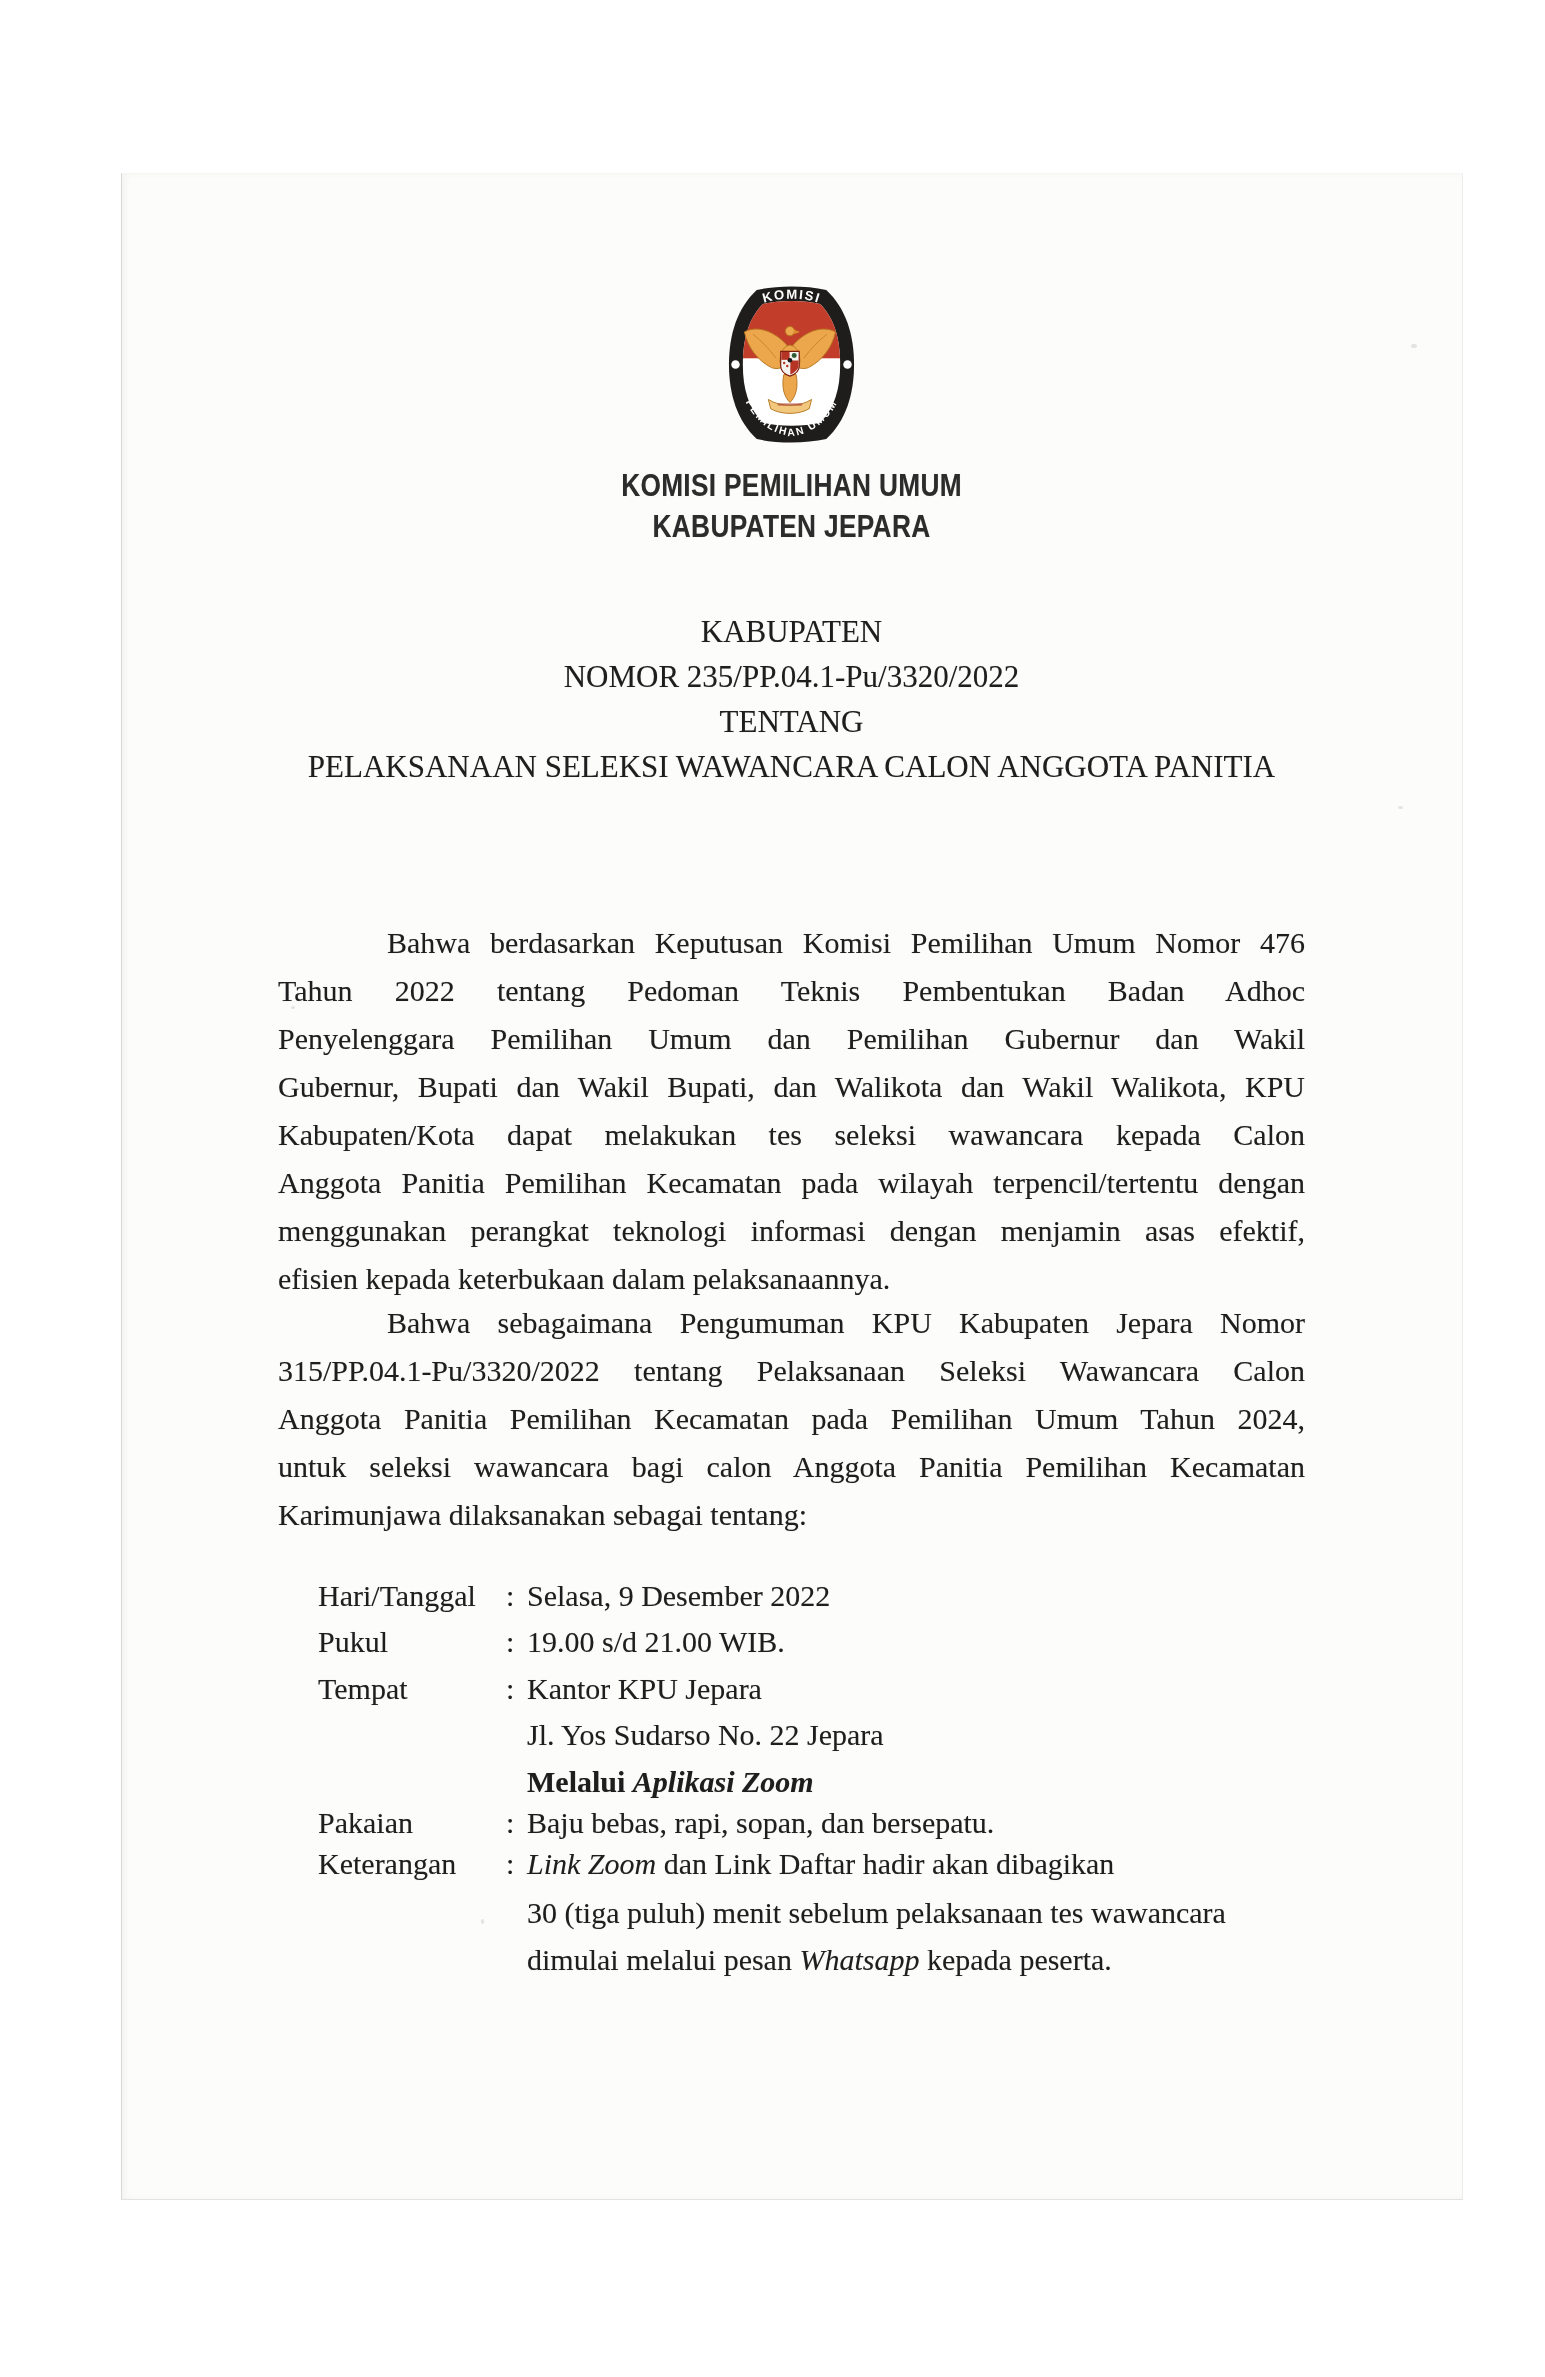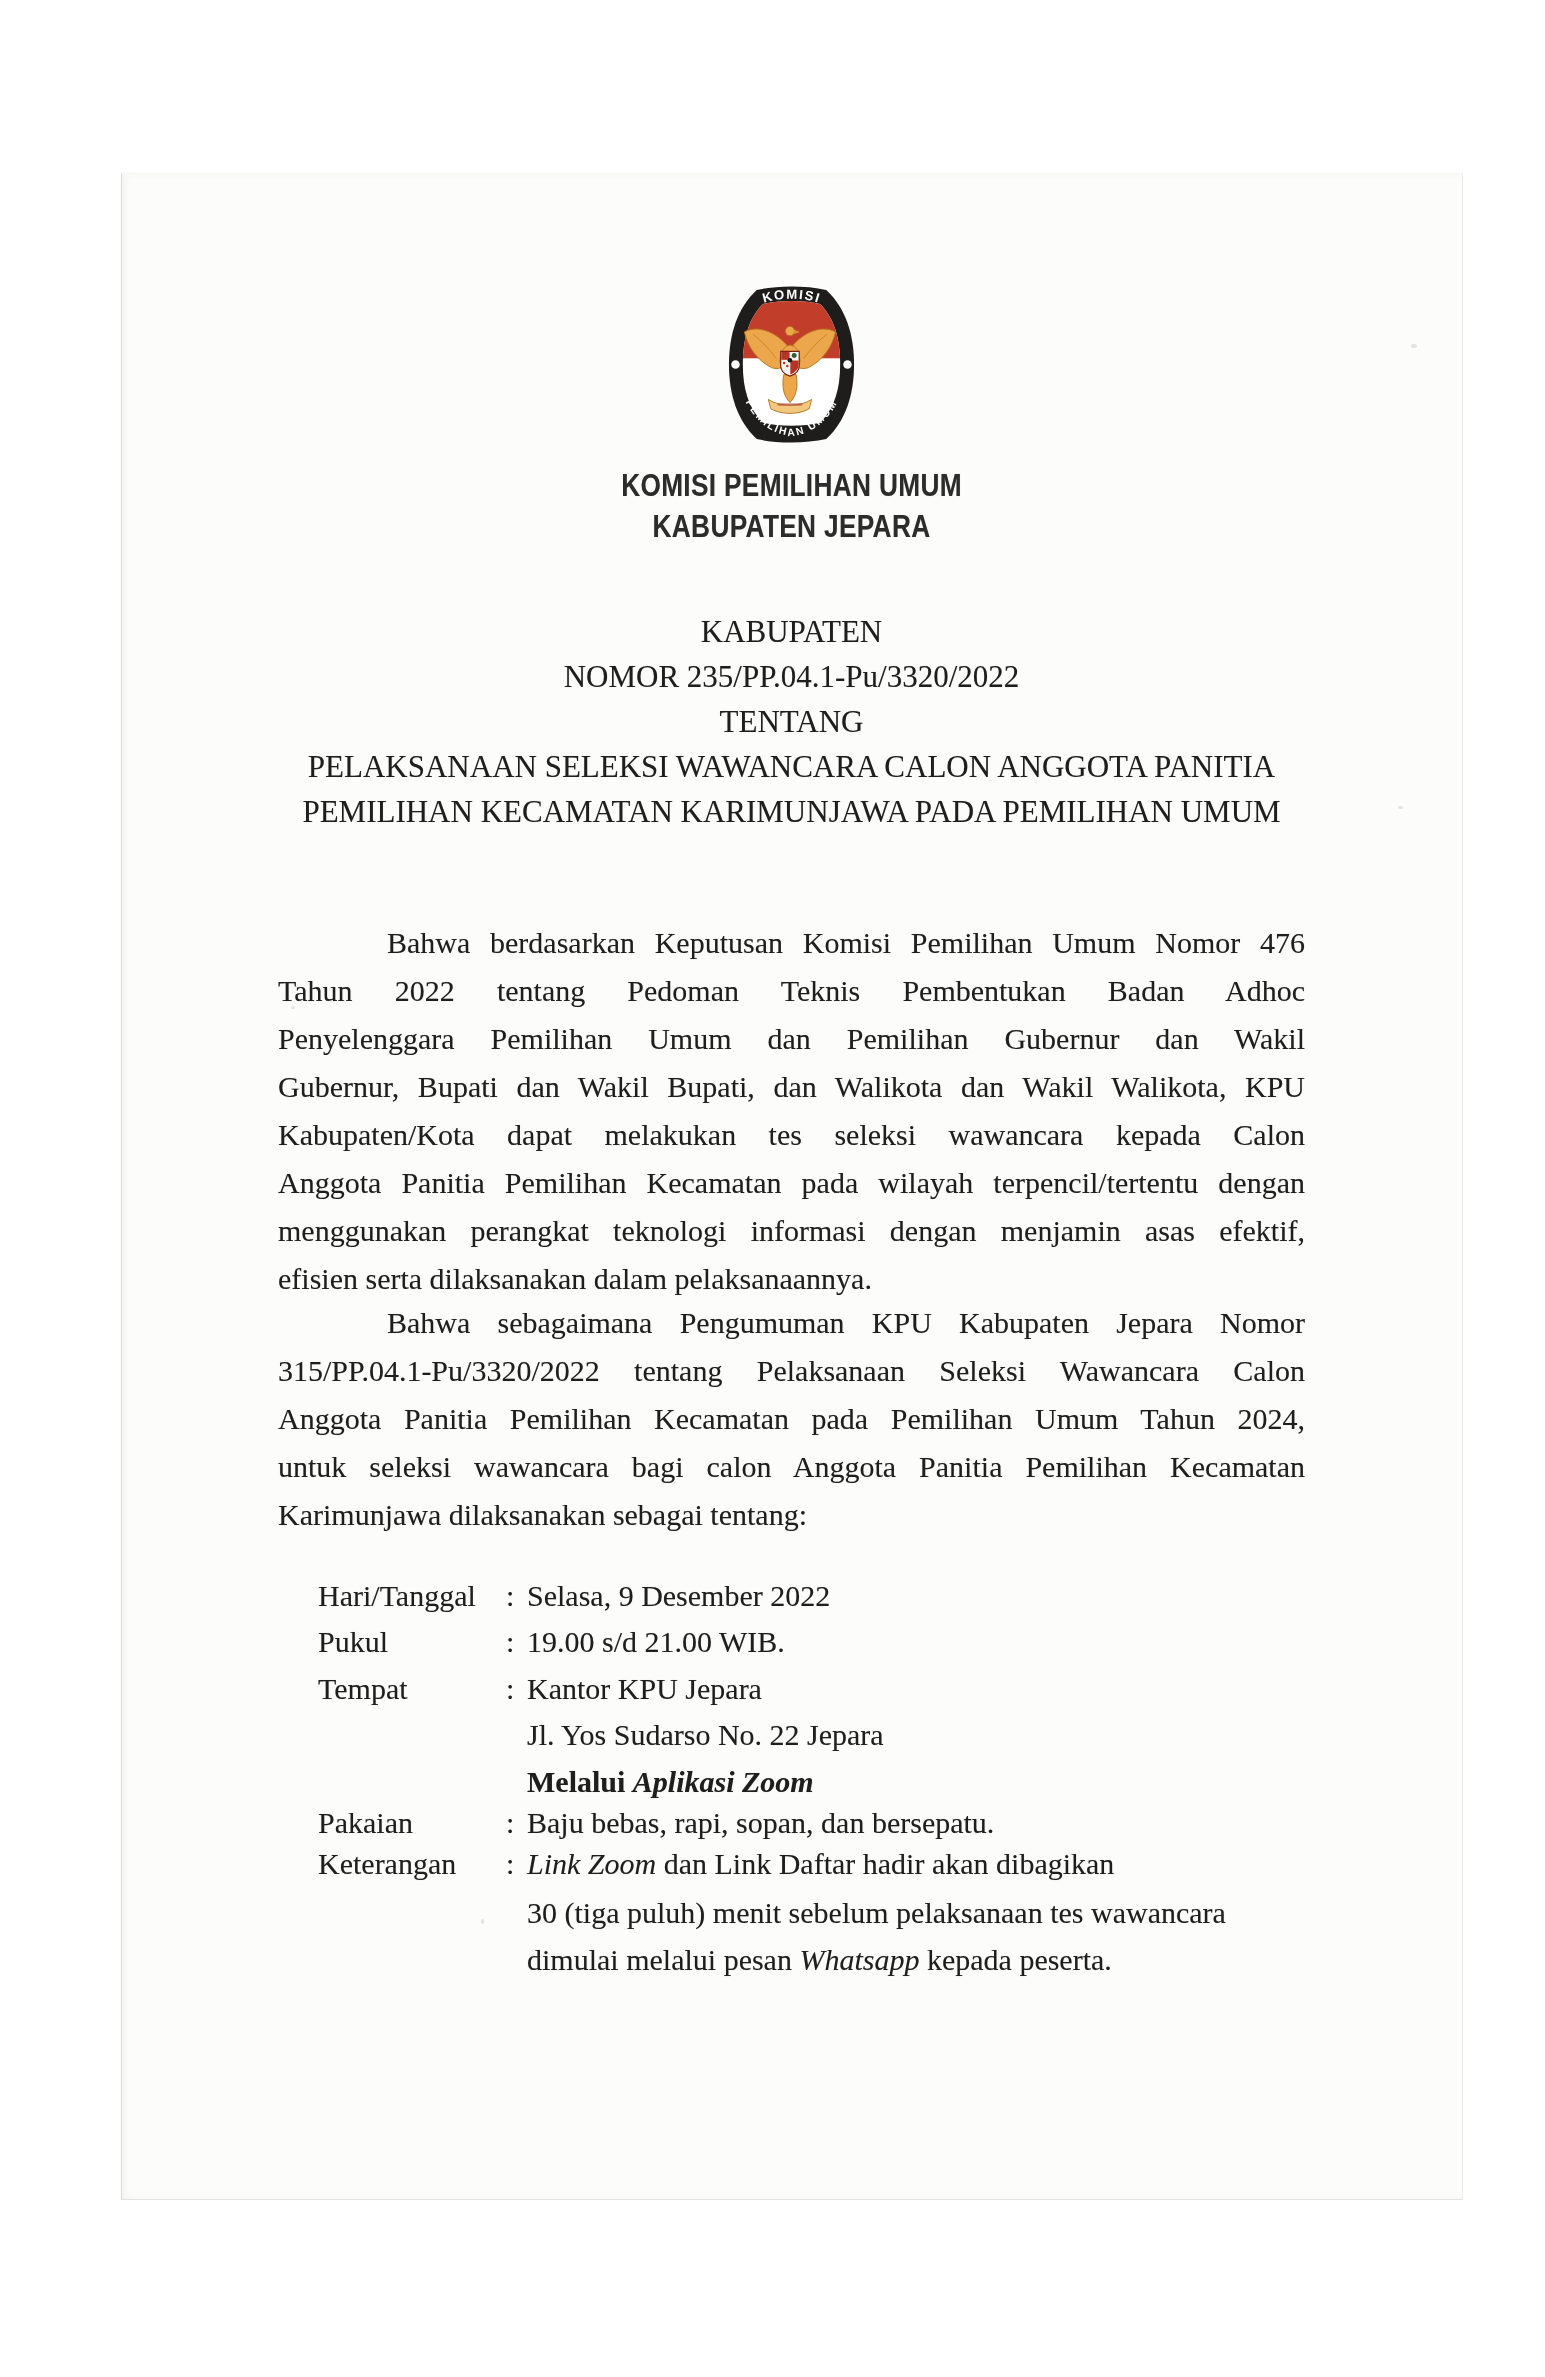--- a/index.html
+++ b/index.html
@@ -81,32 +81,31 @@
   <div class="org txt">
     <div>KOMISI PEMILIHAN UMUM</div>
     <div>KABUPATEN JEPARA</div>
   </div>
 
   <div class="titleblock txt">
     <div>KABUPATEN</div>
     <div>NOMOR 235/PP.04.1-Pu/3320/2022</div>
     <div>TENTANG</div>
     <div>PELAKSANAAN SELEKSI WAWANCARA CALON ANGGOTA PANITIA</div>
-    <div>PEMILIHAN KECAMATAN KARIMUNJAWA PADA PEMILIHAN UMUM</div>
   </div>
 
   <div class="para p1 txt">
     <div class="bline first">Bahwa berdasarkan Keputusan Komisi Pemilihan Umum Nomor 476</div>
     <div class="bline">Tahun 2022 tentang Pedoman Teknis Pembentukan Badan Adhoc</div>
     <div class="bline">Penyelenggara Pemilihan Umum dan Pemilihan Gubernur dan Wakil</div>
     <div class="bline">Gubernur, Bupati dan Wakil Bupati, dan Walikota dan Wakil Walikota, KPU</div>
     <div class="bline">Kabupaten/Kota dapat melakukan tes seleksi wawancara kepada Calon</div>
     <div class="bline">Anggota Panitia Pemilihan Kecamatan pada wilayah terpencil/tertentu dengan</div>
     <div class="bline">menggunakan perangkat teknologi informasi dengan menjamin asas efektif,</div>
-    <div class="bline last">efisien serta dilaksanakan dalam pelaksanaannya.</div>
+    <div class="bline last">efisien kepada keterbukaan dalam pelaksanaannya.</div>
   </div>
 
   <div class="para p2 txt">
     <div class="bline first">Bahwa sebagaimana Pengumuman KPU Kabupaten Jepara Nomor</div>
     <div class="bline">315/PP.04.1-Pu/3320/2022 tentang Pelaksanaan Seleksi Wawancara Calon</div>
     <div class="bline">Anggota Panitia Pemilihan Kecamatan pada Pemilihan Umum Tahun 2024,</div>
     <div class="bline">untuk seleksi wawancara bagi calon Anggota Panitia Pemilihan Kecamatan</div>
     <div class="bline last">Karimunjawa dilaksanakan sebagai tentang:</div>
   </div>
 

